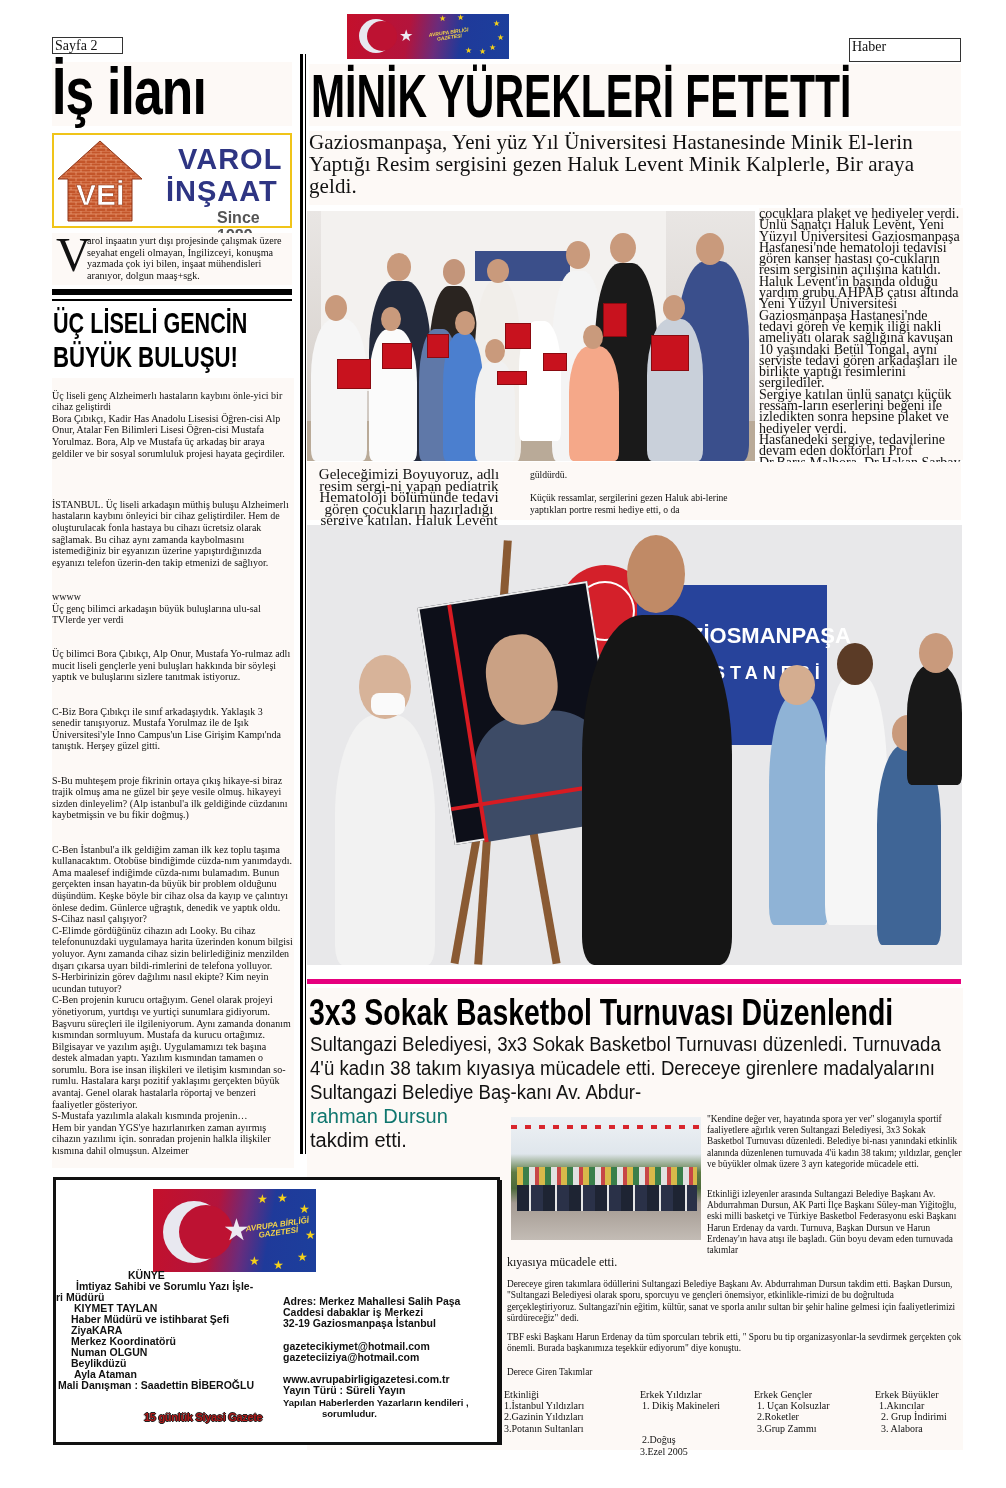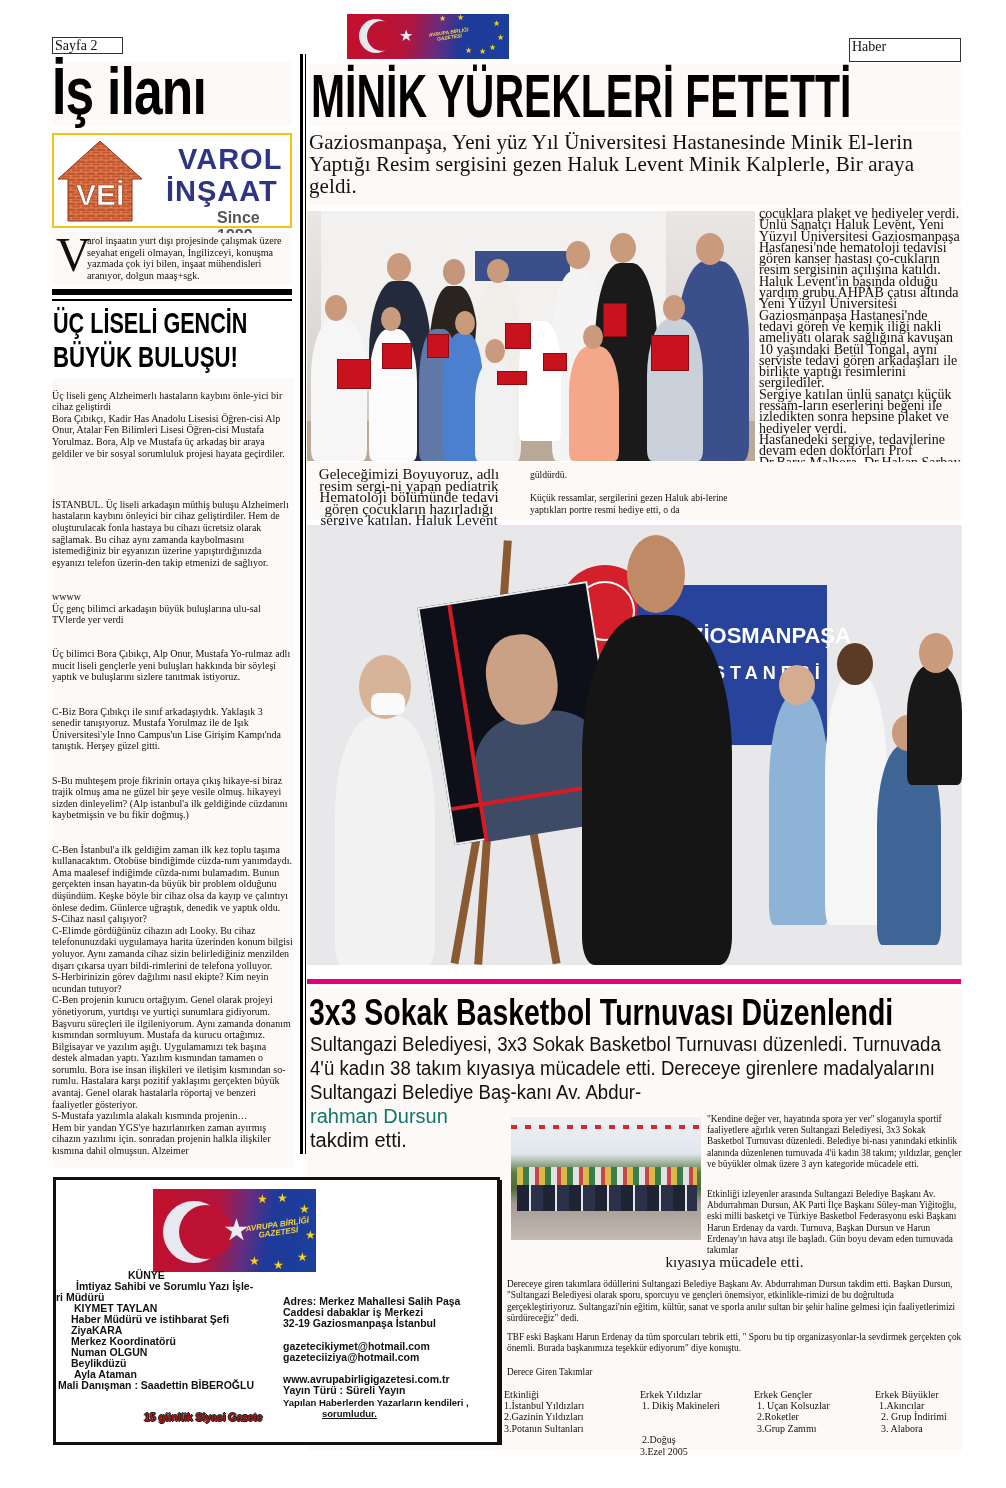--- a/index.html
+++ b/index.html
@@ -223,21 +223,21 @@
 
 <div class="abs photo" style="left:511px; top:1117px; width:190px; height:123px; background: linear-gradient(180deg,#eef1f4 0%, #dfe6ec 30%, #5e7c45 45%, #4d6a3a 58%, #a49a92 70%, #c3bcb5 100%);">
   <div class="abs" style="left:0; top:8px; width:190px; height:4px; background: repeating-linear-gradient(90deg,#d8262d 0 6px, transparent 6px 14px);"></div>
   <div class="abs" style="left:6px; top:66px; width:180px; height:28px; background: repeating-linear-gradient(90deg,#1e2433 0 12px,#e6e6e6 12px 14px,#2a3148 14px 26px);"></div>
   <div class="abs" style="left:6px; top:50px; width:180px; height:18px; background: repeating-linear-gradient(90deg,#d8b94a 0 6px,#3a7f4a 6px 12px,#e1e1e1 12px 18px,#c74646 18px 22px);"></div>
 </div>
 
 <div class="abs col-text" style="left:707px; top:1114px; width:255px; font-size:9.3px; line-height:11.2px;">"Kendine değer ver, hayatında spora yer ver" sloganıyla sportif faaliyetlere ağırlık veren Sultangazi Belediyesi, 3x3 Sokak Basketbol Turnuvası düzenledi. Belediye bi-nası yanındaki etkinlik alanında düzenlenen turnuvada 4'ü kadın 38 takım; yıldızlar, gençler ve büyükler olmak üzere 3 ayrı kategoride mücadele etti.</div>
 <div class="abs col-text" style="left:707px; top:1189px; width:255px; font-size:9.3px; line-height:11.2px;">Etkinliği izleyenler arasında Sultangazi Belediye Başkanı Av. Abdurrahman Dursun,  AK Parti İlçe Başkanı Süley-man Yiğitoğlu, eski milli basketçi ve Türkiye Basketbol Federasyonu eski Başkanı Harun Erdenay da vardı. Turnuva, Başkan Dursun ve Harun Erdenay'ın hava atışı ile başladı. Gün boyu devam eden turnuvada takımlar</div>
 
-<div class="abs col-text" style="left:507px; top:1257px; width:455px; font-size:15px; line-height:11.2px;text-align:center;">kıyasıya mücadele etti.</div>
+<div class="abs col-text" style="left:507px; top:1257px; width:455px; font-size:12px; line-height:11.2px;">kıyasıya mücadele etti.</div>
 <div class="abs col-text" style="left:507px; top:1279px; width:455px; font-size:9.3px; line-height:11.3px;">Dereceye giren takımlara ödüllerini Sultangazi Belediye Başkanı Av. Abdurrahman Dursun takdim etti. Başkan Dursun, "Sultangazi Belediyesi olarak sporu, sporcuyu ve gençleri önemsiyor, etkinlikle-rimizi de bu doğrultuda gerçekleştiriyoruz. Sultangazi'nin eğitim, kültür, sanat ve sporla anılır sultan bir şehir haline gelmesi için faaliyetlerimizi sürdüreceğiz" dedi.</div>
 <div class="abs col-text" style="left:507px; top:1332px; width:455px; font-size:9.3px; line-height:11.3px;">TBF eski Başkanı Harun Erdenay da tüm sporcuları tebrik etti, " Sporu bu tip organizasyonlar-la sevdirmek gerçekten çok önemli. Burada başkanımıza teşekkür ediyorum" diye konuştu.</div>
 <div class="abs col-text" style="left:507px; top:1367px; width:300px; font-size:9.3px;">Derece Giren Takımlar</div>
 
 <div class="abs standings" style="left:504px; top:1389px; width:130px;">
   <div>Etkinliği</div>
   <div>1.İstanbul  Yıldızları</div>
   <div>2.Gazinin Yıldızları</div>
   <div>3.Potanın Sultanları</div>
 </div>
@@ -295,13 +295,13 @@
 <div class="abs sans" style="left:144px; top:1411px; font-size:11px; font-weight:900; color:#b01818; text-shadow: 1px 0 #222, -1px 0 #222, 0 1px #222, 0 -1px #222; letter-spacing:-0.3px;">15 günlük Siyasi Gazete</div>
 
 <div class="abs kunye-text" style="left:283px; top:1296px;">Adres: Merkez Mahallesi Salih Paşa</div>
 <div class="abs kunye-text" style="left:283px; top:1307px;">Caddesi dabaklar iş Merkezi</div>
 <div class="abs kunye-text" style="left:283px; top:1318px;">32-19 Gaziosmanpaşa İstanbul</div>
 <div class="abs kunye-text" style="left:283px; top:1341px;">gazetecikiymet@hotmail.com</div>
 <div class="abs kunye-text" style="left:283px; top:1352px;">gazeteciiziya@hotmail.com</div>
 <div class="abs kunye-text" style="left:283px; top:1374px;">www.avrupabirligigazetesi.com.tr</div>
 <div class="abs kunye-text" style="left:283px; top:1385px;">Yayın Türü : Süreli Yayın</div>
 <div class="abs kunye-text" style="left:283px; top:1397px; font-size:9.5px;">Yapılan Haberlerden Yazarların kendileri ,</div>
-<div class="abs kunye-text" style="left:322px; top:1408px; font-size:9.5px;text-decoration:underline;">sorumludur.</div>
+<div class="abs kunye-text" style="left:322px; top:1408px; font-size:9.5px;">sorumludur.</div>
 
 </body></html>

